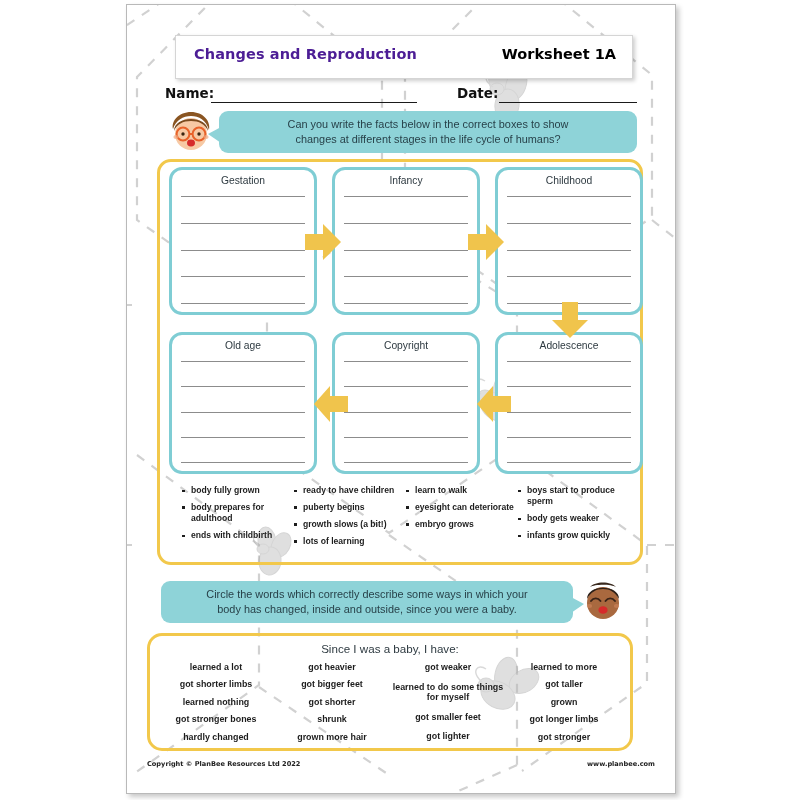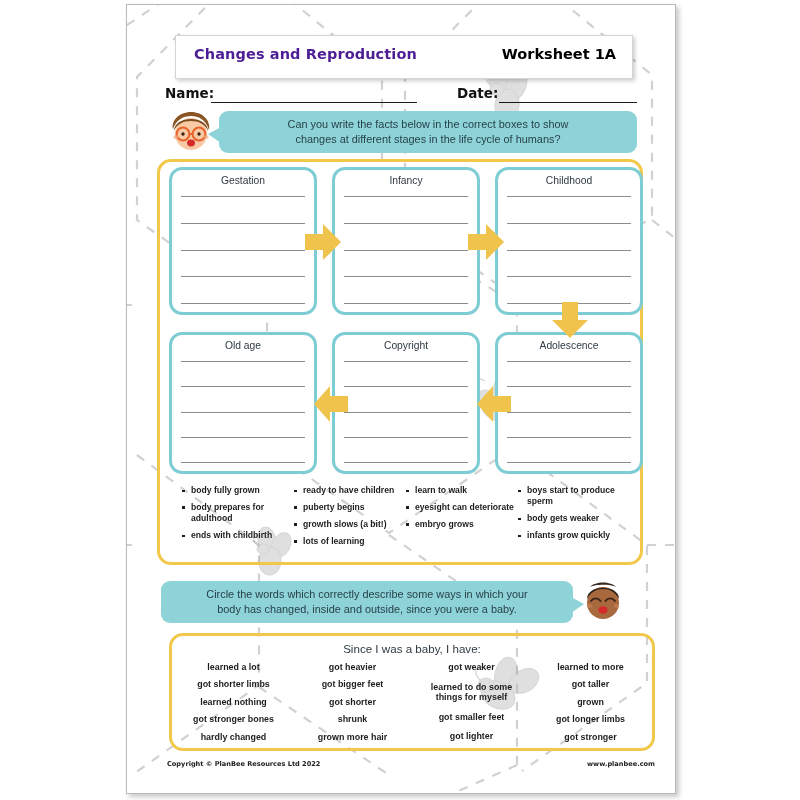--- a/index.html
+++ b/index.html
@@ -236,42 +236,41 @@
     color: #2e3a41;
   }
   .wb-grid {
     position: absolute;
     left: 10px;
     right: 10px;
     top: 26px;
     bottom: 6px;
     display: flex;
     justify-content: space-between;
-    gap: 16px;
   }
   .wb-col {
     width: 112px;
     display: flex;
     flex-direction: column;
     justify-content: space-between;
     align-items: center;
   }
   .wb-col span {
     display: block;
     text-align: center;
     font-size: 8.9px;
     font-weight: bold;
     color: #1d1d1d;
     line-height: 10.5px;
   }
 
   
   .footer {
     position: absolute;
-    left: 40px;
+    left: 20px;
     right: 20px;
     top: 755px;
     z-index: 6;
     display: flex;
     justify-content: space-between;
     font-size: 6.6px;
     font-weight: bold;
     color: #222222;
     font-family: "DejaVu Sans", sans-serif;
   }
@@ -542,21 +541,21 @@
         <path d="M 8 22 C 8 7, 40 7, 40 22 C 36 15, 31 12, 24 12 C 17 12, 12 15, 8 22 Z" fill="#2d2018"></path>
         <path d="M 11 10 C 16 4, 32 4, 37 10 C 32 7, 16 7, 11 10 Z" fill="#3a2a1e"></path>
         <path d="M 12 24 C 14.5 20.5, 19 20.5, 21.5 24" fill="none" stroke="#3a2418" stroke-width="1.9" stroke-linecap="round"></path>
         <path d="M 26.5 24 C 29 20.5, 33.5 20.5, 36 24" fill="none" stroke="#3a2418" stroke-width="1.9" stroke-linecap="round"></path>
         <ellipse cx="24" cy="33" rx="4.6" ry="3.8" fill="#d62b2b"></ellipse>
         <ellipse cx="10.5" cy="29" rx="2.6" ry="2" fill="#c9825a" opacity="0.75"></ellipse>
         <ellipse cx="37.5" cy="29" rx="2.6" ry="2" fill="#c9825a" opacity="0.75"></ellipse>
       </svg>
     </div>
 
-    <div class="panel-yellow" style="left:42px; top:628px; width:486px; height:118px;">
+    <div class="panel-yellow" style="left:20px; top:628px; width:486px; height:118px;border-radius:15px;">
       <div class="wb-title">Since I was a baby, I have:</div>
 
       <div class="wb-grid">
 
         <div class="wb-col">
           <span>learned a lot</span>
           <span>got shorter limbs</span>
           <span>learned nothing</span>
           <span>got stronger bones</span>
           <span>hardly changed</span>

